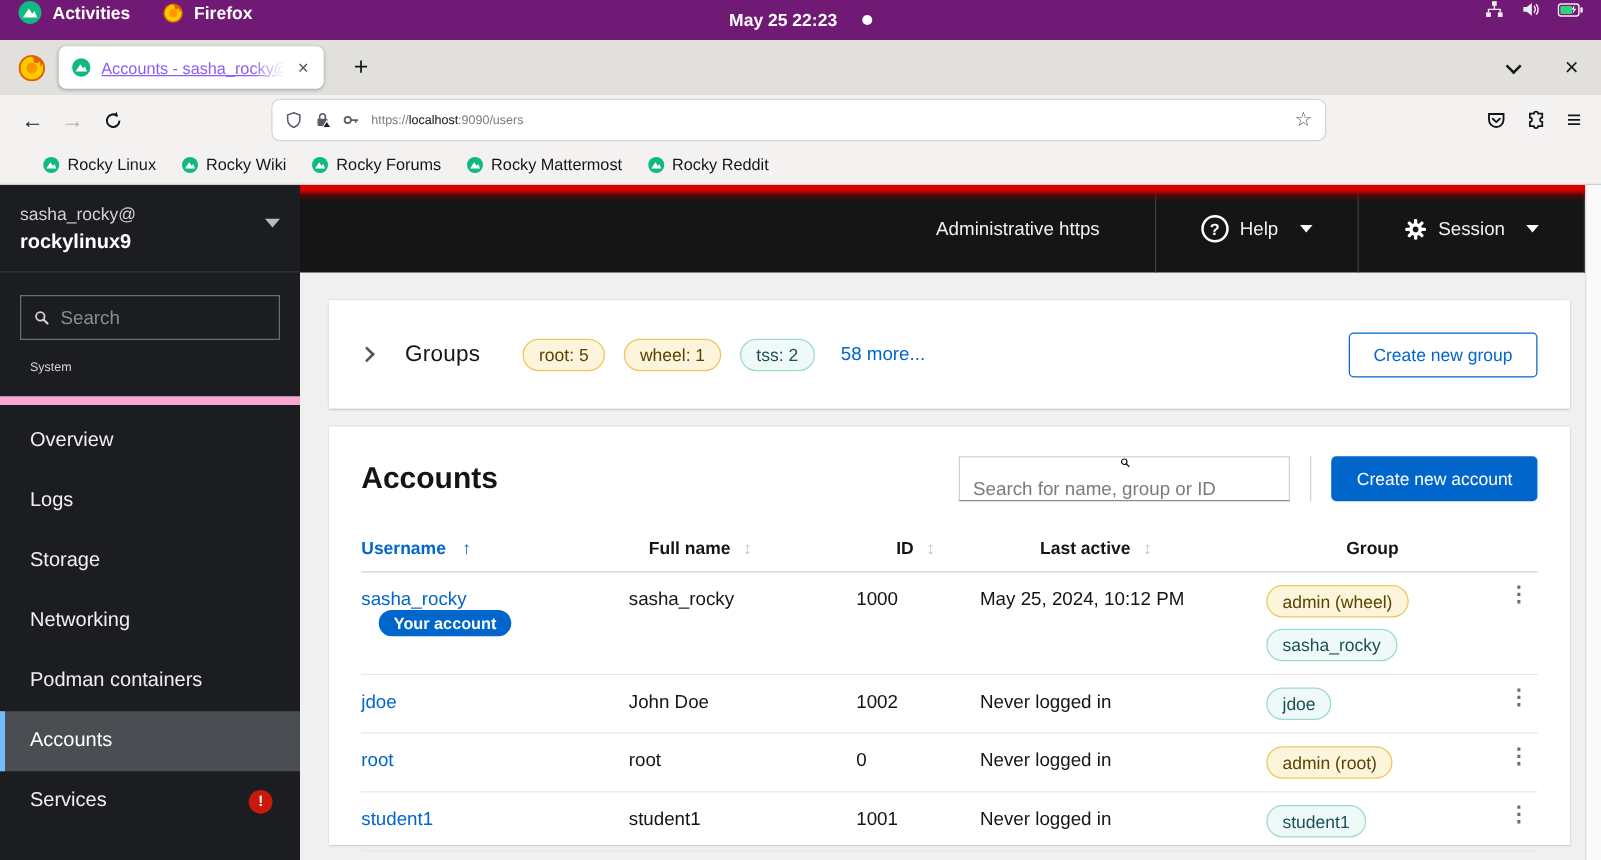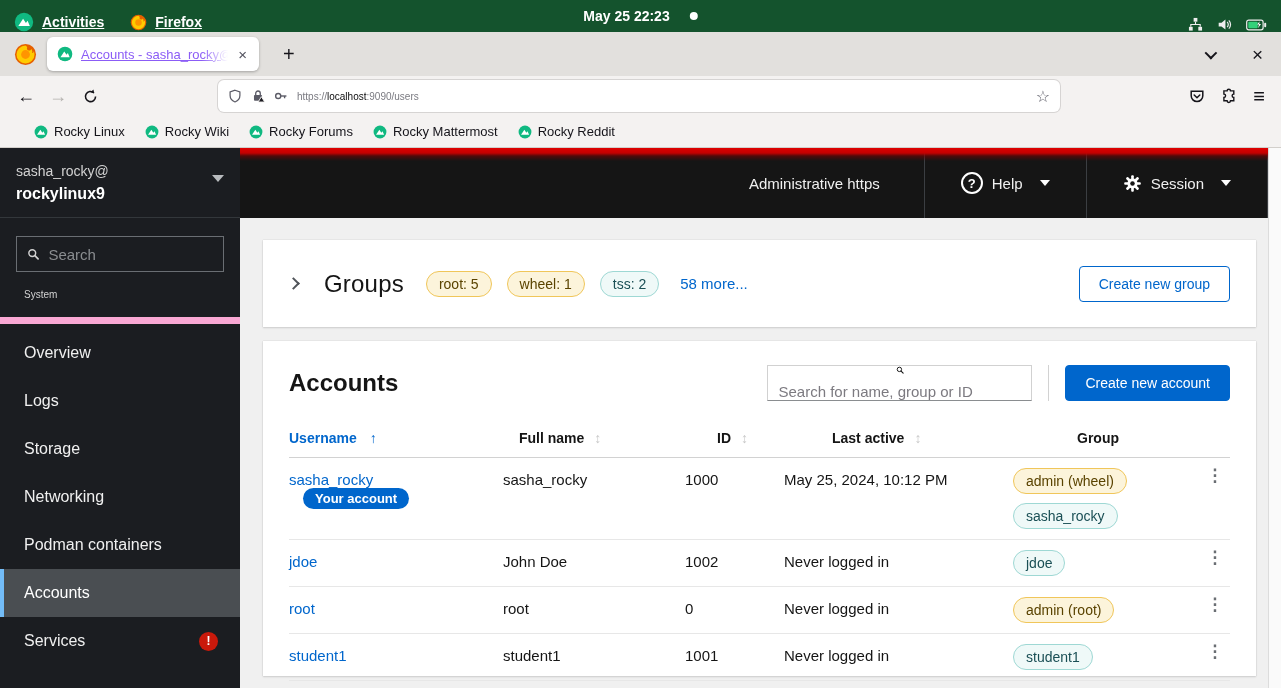--- a/index.html
+++ b/index.html
@@ -1,21 +1,21 @@
 <!DOCTYPE html>
 <html style="--accent: #0066cc; --masthead: #151515; --masthead-red: #c40000; --sidebar-bg: #1b1d21; --selected-bg: #4a4e52; --selected-border: #73bcf7; --danger: #c9190b; --rocky-green: #10b981; --battery-green: #33d17a; --gold-bg: #fcf4db; --gold-border: #f0c65a; --gold-text: #5a4300; --cyan-bg: #eff9f8; --cyan-border: #9ed8d4; --cyan-text: #1a4f55;"><head>
 <meta charset="utf-8">
 <style>
   * { margin:0; padding:0; box-sizing:border-box; }
   html,body { width:1281px; height:688px; overflow:hidden; }
   body { font-family:"Liberation Sans", sans-serif; font-size:14px; color:#151515; background:#f0f0f0; }
   .screen { position:relative; width:1281px; height:688px; overflow:hidden; display:flex; flex-direction:column; }
 
   
-  .gnome-bar { height:32px; background:#14532d; color:#fff; display:flex; align-items:flex-end; position:relative; flex:0 0 32px;text-decoration:underline; }
+  .gnome-bar { height:32px; background:#701a75; color:#fff; display:flex; align-items:flex-start; position:relative; flex:0 0 32px; }
   .gnome-left { display:flex; align-items:center; gap:26px; padding-left:14px; }
   .gnome-btn { display:flex; align-items:center; gap:8px; font-size:14px; font-weight:700; color:#fff; cursor:default; }
   .gnome-center { position:absolute; left:50%; top:0; height:100%; transform:translateX(-50%); display:flex; align-items:center; gap:20px; }
   .clock { font-size:14px; font-weight:700; }
   .rec-dot { width:8px; height:8px; border-radius:50%; background:#fff; }
   .gnome-right { margin-left:auto; display:flex; align-items:center; gap:14px; padding-right:14px; color:#eee; }
   .gnome-right svg { display:block; }
 
   
   .ff-tabbar { height:44px; background:#e2e0dd; display:flex; align-items:center; flex:0 0 44px; padding:0 8px; }
@@ -75,21 +75,21 @@
   .help-circle { width:22px; height:22px; border:2px solid #fff; border-radius:50%; display:flex; align-items:center; justify-content:center; font-size:13px; font-weight:700; color:#fff; }
   .caret-w { width:0; height:0; border-left:5px solid transparent; border-right:5px solid transparent; border-top:6px solid #fff; margin-left:8px; }
   .gear-svg { color:#fff; }
 
   
   .content { flex:1; padding:22px 12px 0 23px; overflow:hidden; }
   .card { background:#fff; box-shadow:0 1px 2px rgba(3,3,3,.13), 0 0 1px rgba(3,3,3,.2); }
   .groups-card { height:87px; display:flex; align-items:center; padding:0 26px; }
   .expand-btn { width:26px; display:flex; align-items:center; }
   .chev-right { width:9px; height:9px; border-top:2px solid #50545a; border-right:2px solid #50545a; transform:rotate(45deg); }
-  .groups-title { font-size:24px; font-weight:500; margin:0 22px 0 9px; letter-spacing:.2px; }
+  .groups-title { font-size:18px; font-weight:500; margin:0 34px 0 9px; letter-spacing:.2px; }
   .badge-row { display:flex; align-items:center; gap:15px; }
   .pf-badge { display:inline-block; font-size:14px; line-height:20px; padding:2px 12px; border-radius:30px; white-space:nowrap; }
   .tone-gold { background:var(--gold-bg,#fcf4db); border:1px solid var(--gold-border,#f0c65a); color:var(--gold-text,#5a4300); }
   .tone-cyan { background:var(--cyan-bg,#eff9f8); border:1px solid var(--cyan-border,#9ed8d4); color:var(--cyan-text,#1a4f55); }
   .more-link { margin-left:21px; font-size:15px; color:var(--accent,#0066cc); cursor:pointer; }
   .btn { height:36px; display:inline-flex; align-items:center; padding:0 19px; font-size:14px; border-radius:4px; font-family:inherit; cursor:pointer; }
   .btn-secondary { margin-left:auto; background:#fff; border:1px solid var(--accent,#0066cc); color:var(--accent,#0066cc); }
   .btn-primary { background:var(--accent,#0066cc); border:1px solid var(--accent,#0066cc); color:#fff; }
 
   .accounts-card { margin-top:14px; padding:24px 26px 0; height:335px; }

